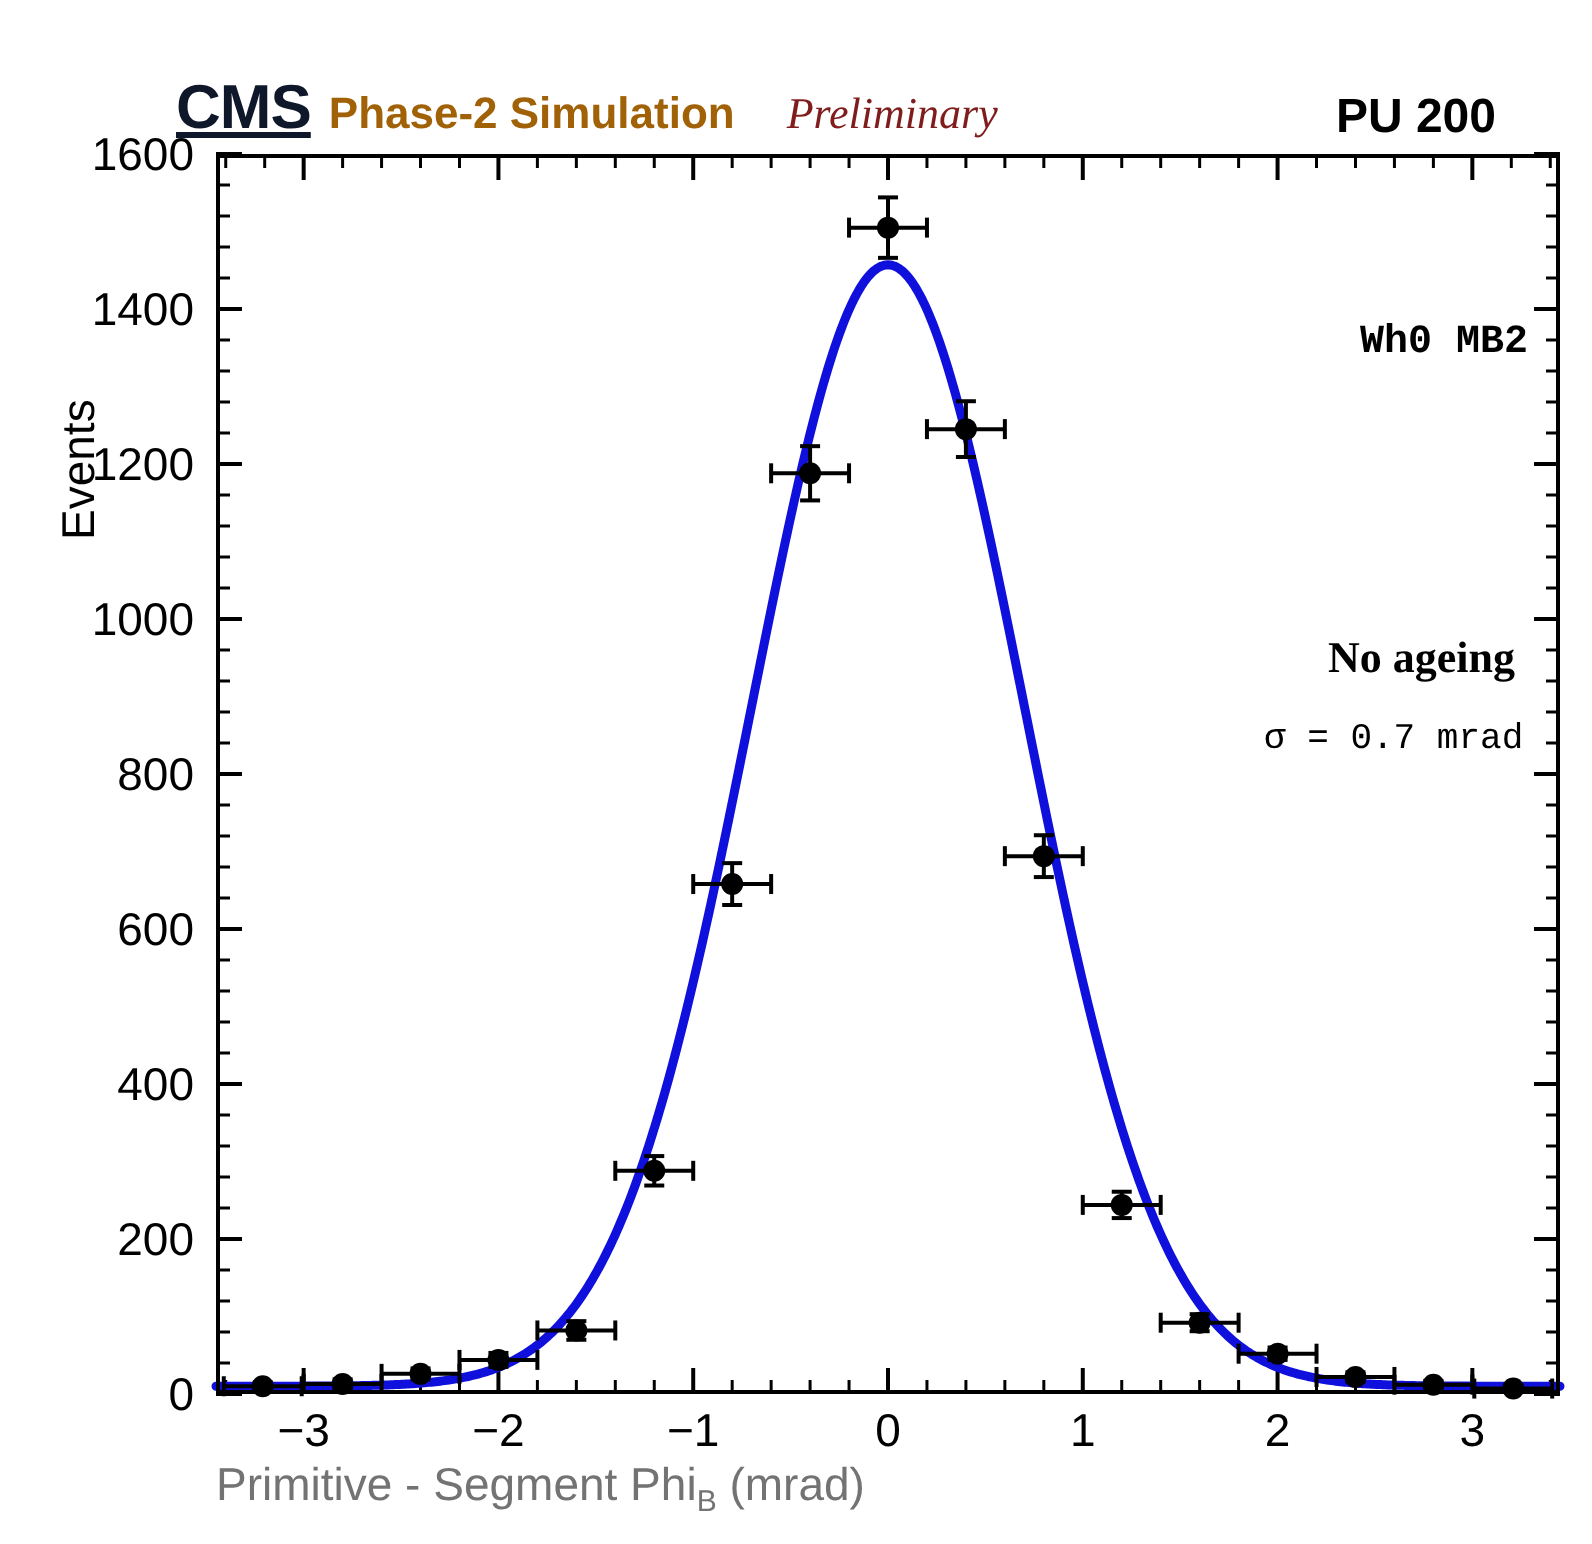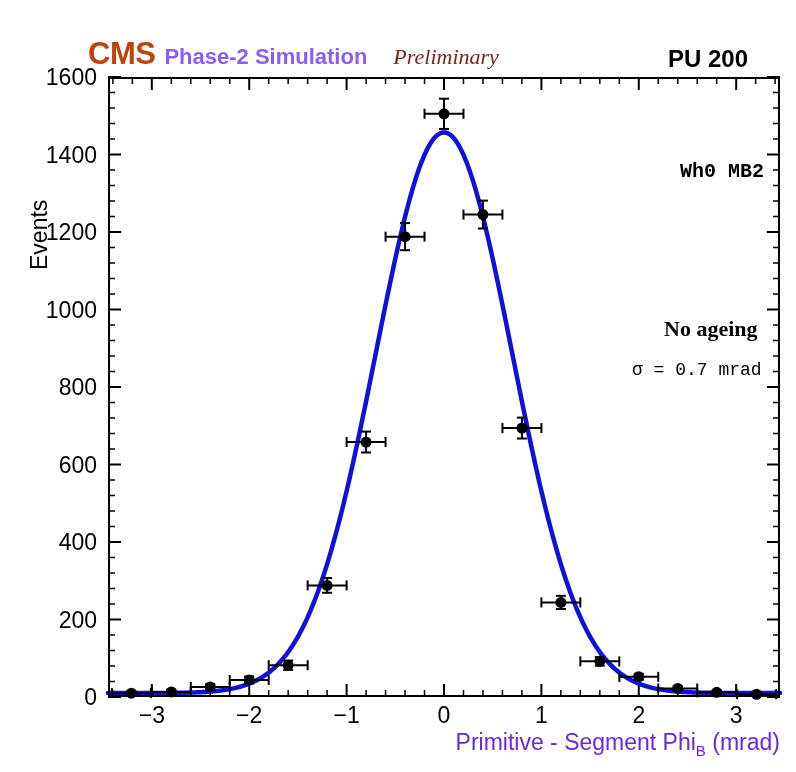--- a/index.html
+++ b/index.html
@@ -19,28 +19,29 @@
     position: absolute;
     left: 88px; top: 38px;
     width: 660px; height: 34px;
     display: flex; align-items: baseline;
   }
   .cms-logo {
     font-family: "Liberation Sans", sans-serif;
     font-weight: bold;
     font-size: 31px;
     letter-spacing: -0.5px;
-    color: #c2410c;
+    color: #0f172a;
     line-height: 1;
+    text-decoration: underline;
   }
   .cms-sub {
     font-family: "Liberation Sans", sans-serif;
     font-weight: bold;
     font-size: 22px;
-    color: #8b5cf6;
+    color: #a16207;
     margin-left: 9px;
     line-height: 1;
   }
   .cms-prelim {
     font-family: "Liberation Serif", serif;
     font-style: italic;
     font-size: 22px;
     color: #7f1d1d;
     margin-left: 26px;
     line-height: 1;
@@ -64,24 +65,24 @@
     transform: translate(26px, 270px) rotate(-90deg);
     font-family: "Liberation Sans", sans-serif;
     font-size: 23px;
     color: #000;
     white-space: nowrap;
   }
   .xlabel {
     position: absolute;
     left: 108px; top: 729px;
     width: 672px;
-    text-align: right;
+    text-align: left;
     font-family: "Liberation Sans", sans-serif;
     font-size: 23px;
-    color: #6d28d9;
+    color: #737373;
     white-space: nowrap;
   }
   .xlabel sub {
     font-size: 15px;
     vertical-align: sub;
     line-height: 0;
   }
 
   
   #plot-frame {

